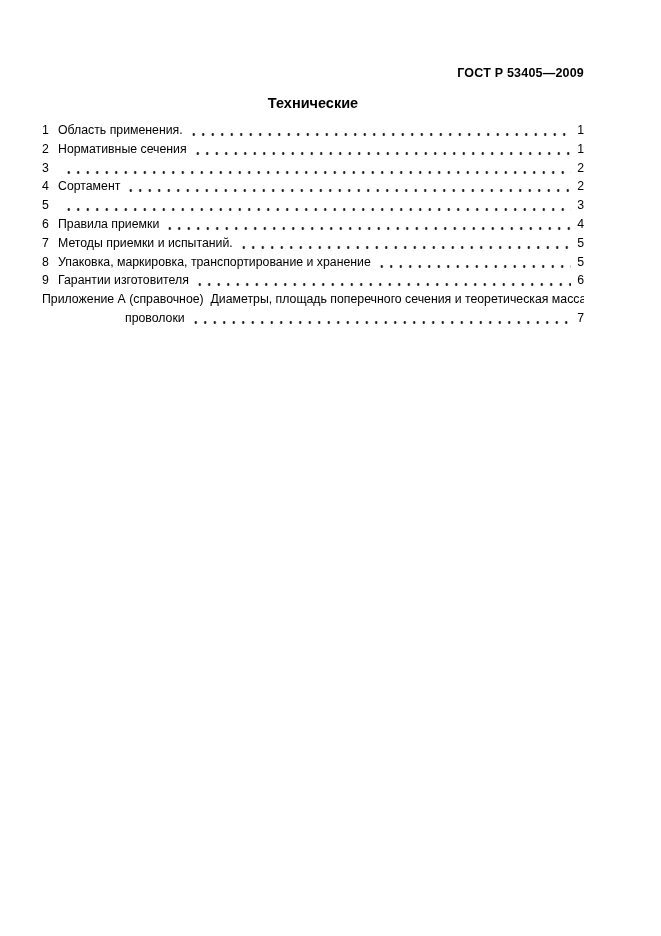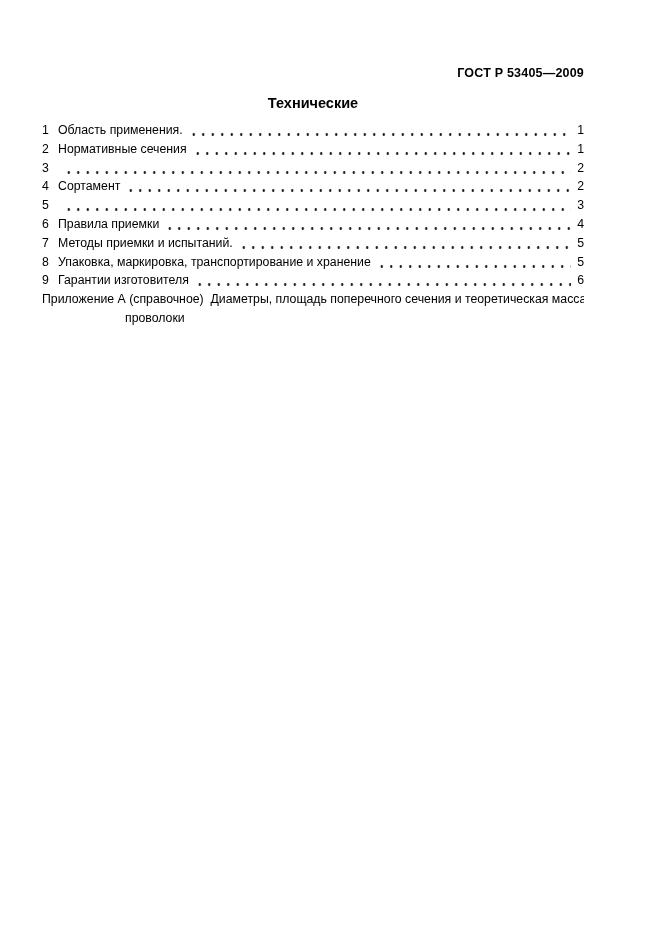--- a/index.html
+++ b/index.html
@@ -45,38 +45,38 @@
     display: flex;
     height: 18.8px;
     overflow: hidden;
   }
   .num {
     flex: 0 0 16px;
   }
   .label {
     flex: 0 0 auto;
     white-space: pre;
+    text-align: center;
   }
   .leader {
     flex: 1 1 auto;
     margin: 0 6px 0 6px;
     background-image: radial-gradient(circle, #1b1b1b 1.05px, rgba(0,0,0,0) 1.5px);
     background-size: 9.5px 3px;
     background-repeat: repeat-x;
     background-position: 0 12px;
   }
   .pg {
     flex: 0 0 auto;
   }
   .appendix-line1 {
     white-space: nowrap;
   }
   .appendix-line2 {
     padding-left: 83px;
-    flex-direction: column;
   }
   .appendix-line2 .label {
     flex: 0 0 auto;
   }
   .roman-page-number {
     position: absolute;
     right: 71px;
     top: 845px;
     font-size: 11.5px;
     color: #4a4a4a;

